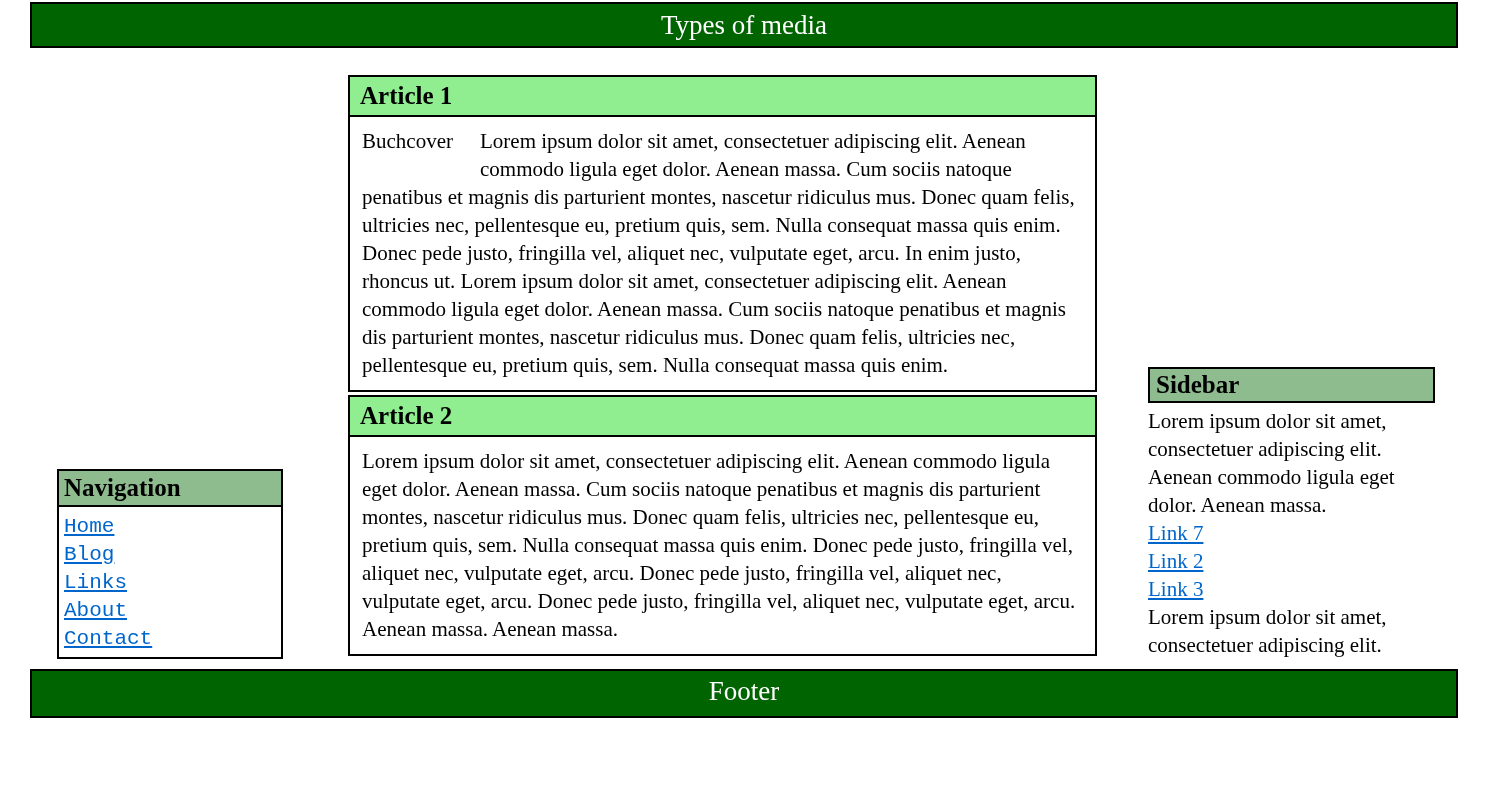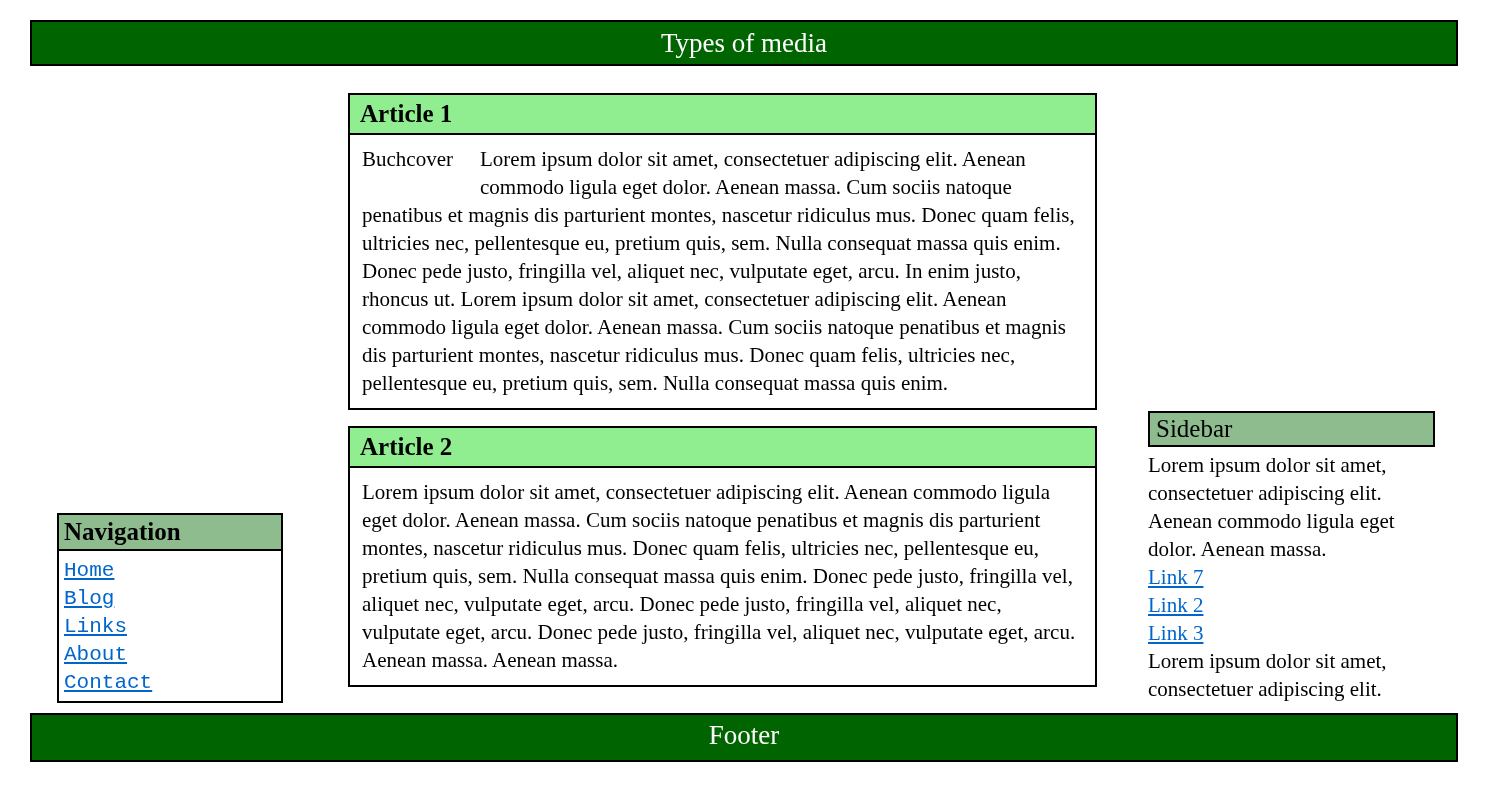--- a/index.html
+++ b/index.html
@@ -20,21 +20,21 @@
   
   .banner {
     margin: 0 30px;
     border: 2px solid #000000;
     background: #006400;
     color: #ffffff;
     text-align: center;
     font-size: 27px;
     line-height: 32px;
   }
-  .banner.top    { margin-top: 20px; padding: 5px 0; }
+  .banner.top    { margin-top: 2px; padding: 5px 0; }
   .banner.bottom { margin-bottom: 10px; padding: 4px 0 9px; }
 
   
   .content {
     display: flex;
     align-items: flex-end;
     margin: 27px 30px 10px 30px;
   }
 
   
@@ -69,21 +69,21 @@
   }
 
   
   .main-col {
     width: 749px;
     flex: none;
     margin-left: 65px;
   }
   .article {
     border: 2px solid #000000;
-    margin-bottom: 16px;
+    margin-bottom: 3px;
   }
   .article h2 {
     margin: 0;
     background: #90EE90;
     border-bottom: 2px solid #000000;
     font-size: 25px;
     line-height: 30px;
     font-weight: bold;
     padding: 4px 10px;
   }
@@ -104,21 +104,21 @@
     flex: none;
     margin-left: 51px;
     margin-top: 23px;
   }
   .sidebar-col h2 {
     margin: 0 0 4px 0;
     border: 2px solid #000000;
     background: #8FBC8F;
     font-size: 25px;
     line-height: 28px;
-    font-weight: normal;
+    font-weight: bold;
     padding: 2px 6px;
   }
   .sidebar-col p { margin: 0; }
 </style>
 </head>
 <body>
 
 <div class="banner top">
   <span>Types of media</span>
 </div>

